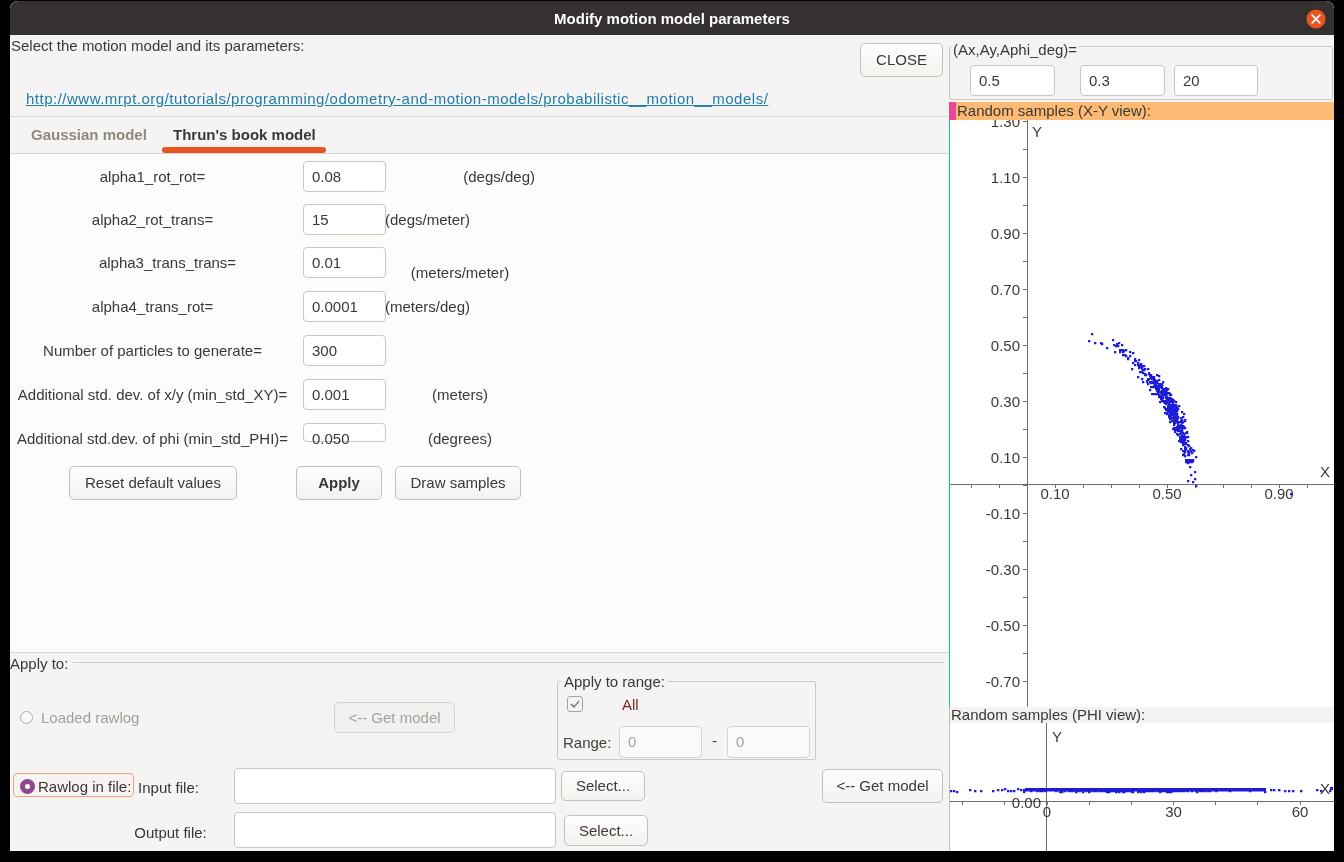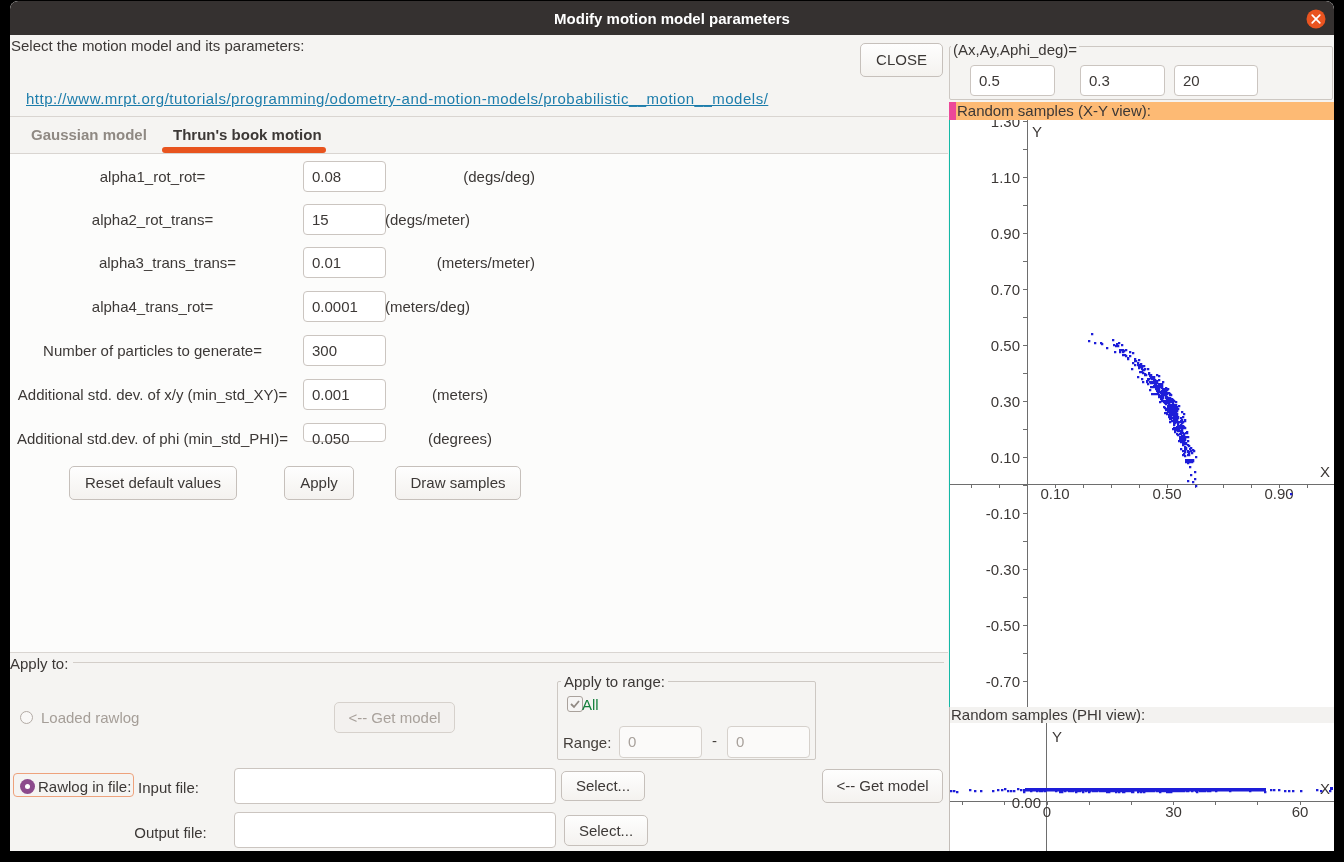--- a/index.html
+++ b/index.html
@@ -16,60 +16,60 @@
 <div class="a" style="left:0;top:10px;width:1324px;text-align:center;color:#fff;font-weight:bold;line-height:15px">Modify motion model parameters</div>
 <svg class="a" style="left:1296px;top:8px" width="20" height="20">
       <circle cx="10" cy="10" r="9.5" fill="#e95420"></circle>
       <path d="M6.2 6.2L13.8 13.8M13.8 6.2L6.2 13.8" stroke="#fff" stroke-width="1.7" stroke-linecap="round"></path>
     </svg>
 <div class="a" style="left:1px;top:36px">Select the motion model and its parameters:</div>
 <div class="btn" style="left:850px;top:42px;width:83px;height:34px;line-height:32px">CLOSE</div>
 <div class="a" style="left:16px;top:89px;color:#1d7dab;text-decoration:underline;letter-spacing:0.5px;white-space:nowrap">http://www.mrpt.org/tutorials/programming/odometry-and-motion-models/probabilistic__motion__models/</div>
 <div class="a" style="left:0;top:115px;width:938px;height:1px;background:#d9d5d1"></div>
 <div class="a" style="left:21px;top:125px;font-weight:bold;color:#8f8983">Gaussian model</div>
-<div class="a" style="left:163px;top:125px;font-weight:bold">Thrun's book motion</div>
+<div class="a" style="left:163px;top:125px;font-weight:bold">Thrun's book model</div>
 <div class="a" style="left:152px;top:146px;width:164px;height:6px;background:#e8541f;border-radius:3px"></div>
 <div class="a" style="left:0;top:152px;width:938px;height:1px;background:#d9d5d1"></div>
 <div class="a" style="left:0;top:153px;width:938px;height:499px;background:#fcfcfb"></div>
 <div class="lbl" style="left:0;top:167px;width:285px">alpha1_rot_rot=</div>
 <div class="entry" style="left:293px;top:160px;width:83px;height:31px">0.08</div>
 <div class="a" style="left:375px;top:167px;width:150px;text-align:right">(degs/deg)</div>
 <div class="lbl" style="left:0;top:210px;width:285px">alpha2_rot_trans=</div>
 <div class="entry" style="left:293px;top:203px;width:83px;height:31px">15</div>
 <div class="a" style="left:375px;top:210px;width:150px;text-align:left">(degs/meter)</div>
 <div class="lbl" style="left:15px;top:253px;width:285px">alpha3_trans_trans=</div>
 <div class="entry" style="left:293px;top:246px;width:83px;height:31px">0.01</div>
-<div class="a" style="left:375px;top:253px;width:150px;text-align:right">(meters/meter)</div>
+<div class="a" style="left:375px;top:263px;width:150px;text-align:center">(meters/meter)</div>
 <div class="lbl" style="left:0;top:297px;width:285px">alpha4_trans_rot=</div>
 <div class="entry" style="left:293px;top:290px;width:83px;height:31px">0.0001</div>
 <div class="a" style="left:375px;top:297px;width:150px;text-align:left">(meters/deg)</div>
 <div class="lbl" style="left:0;top:341px;width:285px">Number of particles to generate=</div>
 <div class="entry" style="left:293px;top:334px;width:83px;height:31px">300</div>
 <div class="lbl" style="left:0;top:385px;width:285px">Additional std. dev. of x/y (min_std_XY)=</div>
 <div class="entry" style="left:293px;top:378px;width:83px;height:31px">0.001</div>
 <div class="a" style="left:375px;top:385px;width:150px;text-align:center">(meters)</div>
 <div class="lbl" style="left:0;top:429px;width:285px">Additional std.dev. of phi (min_std_PHI)=</div>
 <div class="entry" style="left:293px;top:422px;width:83px;height:19px">0.050</div>
 <div class="a" style="left:375px;top:429px;width:150px;text-align:center">(degrees)</div>
 <div class="btn" style="left:59px;top:465px;width:168px;height:34px;line-height:32px">Reset default values</div>
-<div class="btn" style="left:274px;top:465px;width:70px;height:34px;line-height:32px;font-weight:normal">Apply</div>
+<div class="btn" style="left:286px;top:465px;width:86px;height:34px;line-height:32px;font-weight:bold">Apply</div>
 <div class="btn" style="left:385px;top:465px;width:126px;height:34px;line-height:32px">Draw samples</div>
 <div class="a" style="left:0;top:651px;width:938px;height:1px;background:#d9d5d1"></div>
 <div class="a" style="left:0;top:654px">Apply to:</div>
 <div class="a" style="left:63px;top:661px;width:871px;height:1px;background:#d3cec9"></div>
 <div class="a" style="left:10px;top:710px;width:13px;height:13px;border:1.5px solid #b3aba5;border-radius:50%;background:#f9f8f7"></div>
 <div class="a" style="left:31px;top:708px;color:#a59e98">Loaded rawlog</div>
 <div class="btnd" style="left:324px;top:701px;width:121px;height:31px;line-height:29px">&lt;-- Get model</div>
 <div class="a" style="left:547px;top:680px;width:259px;height:79px;border:1px solid #cdc8c3;border-radius:2px"></div>
 <div class="a" style="left:551px;top:672px;background:#f5f4f2;padding:0 3px">Apply to range:</div>
 <div class="a" style="left:557px;top:695px;width:16px;height:16px;border:1px solid #aaa29c;border-radius:3px;background:#f6f5f4"></div>
 <svg class="a" style="left:558px;top:696px" width="14" height="14">
       <path d="M3 7l3 3 5-6" stroke="#918a84" stroke-width="1.8" fill="none"></path>
     </svg>
-<div class="a" style="left:572px;top:695px;color:#15803d">All</div>
+<div class="a" style="left:612px;top:695px;color:#7f1d1d">All</div>
 <div class="a" style="left:553px;top:733px;color:#45403c">Range:</div>
 <div class="entryd" style="left:609px;top:725px;width:83px;height:32px">0</div>
 <div class="a" style="left:692px;top:731px;width:25px;text-align:center;color:#45403c">-</div>
 <div class="entryd" style="left:717px;top:725px;width:83px;height:32px">0</div>
 <div class="a" style="left:3px;top:772px;width:121px;height:24px;border:1.5px solid #eea27c;border-radius:4px"></div>
 <div class="a" style="left:10px;top:778px;width:15px;height:15px;border-radius:50%;background:#8c4a8c"></div>
 <div class="a" style="left:15px;top:783px;width:5px;height:5px;border-radius:50%;background:#fff"></div>
 <div class="a" style="left:28px;top:777px">Rawlog in file:</div>
 <div class="lbl" style="left:100px;top:778px;width:117px">Input file:</div>
 <div class="entry" style="left:224px;top:767px;width:322px;height:36px"></div>

